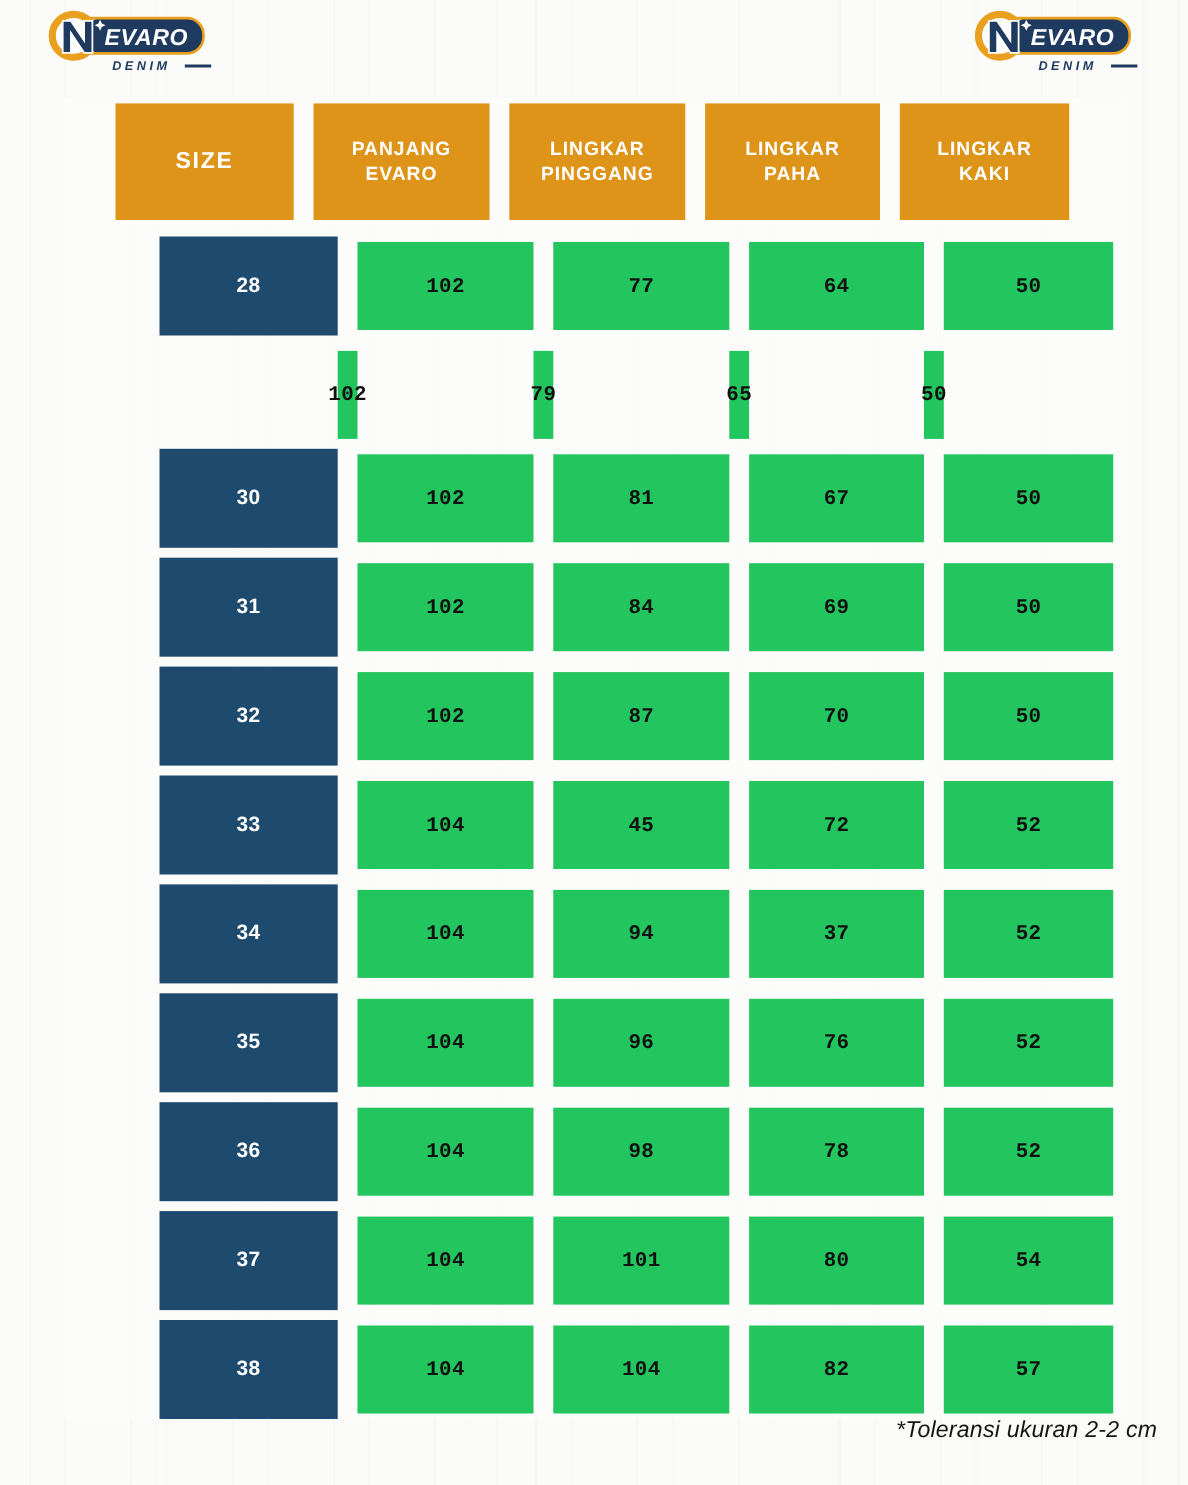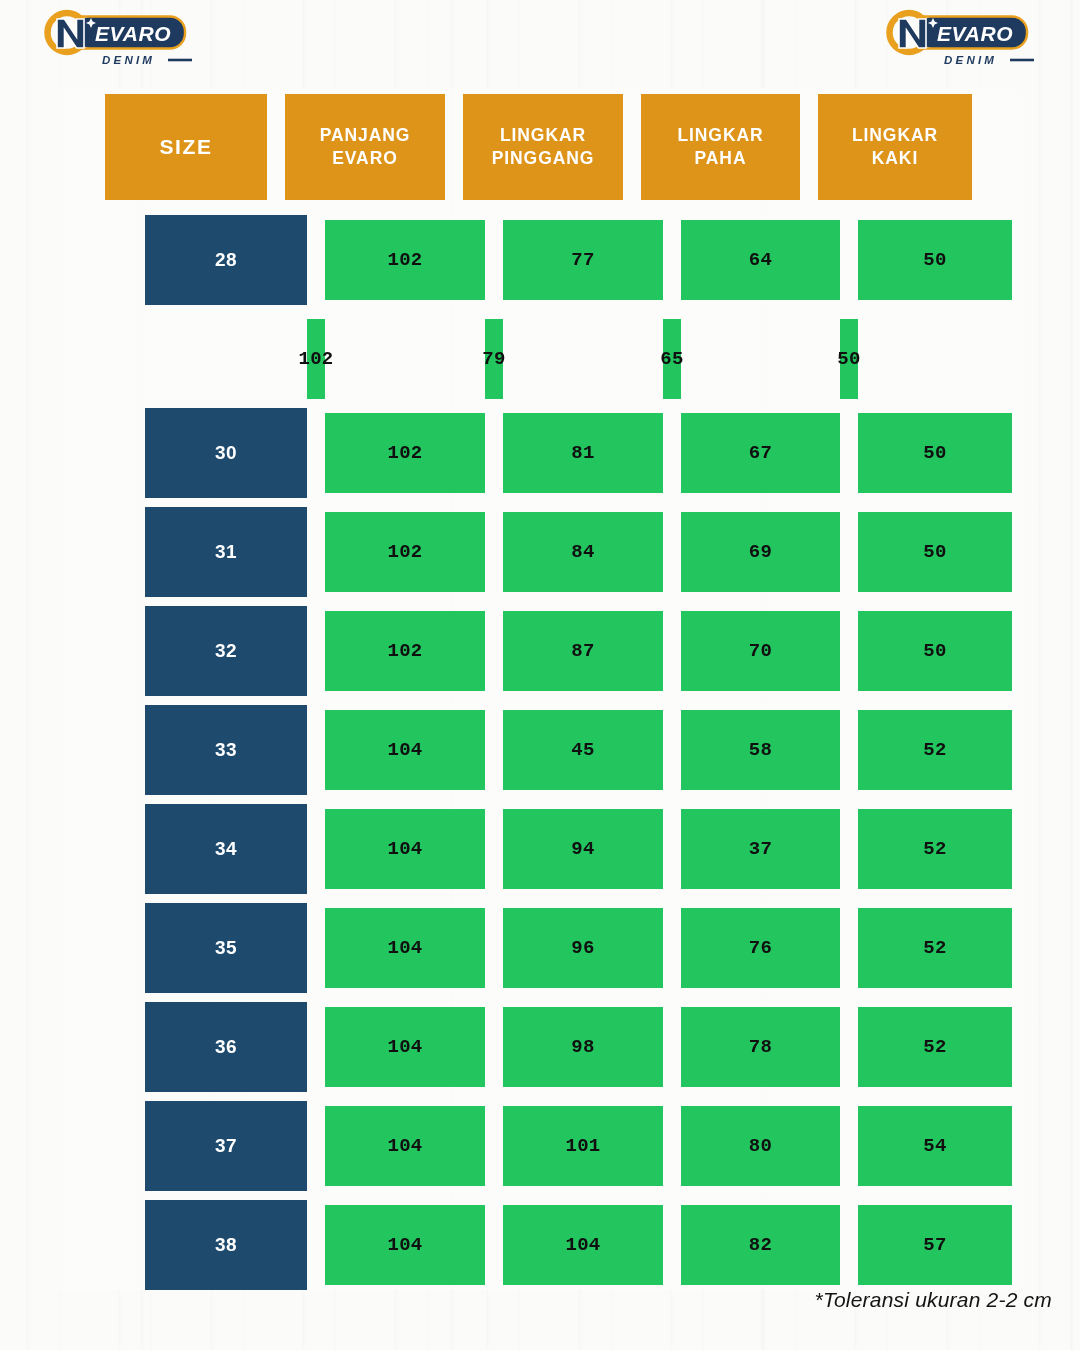--- a/index.html
+++ b/index.html
@@ -300,21 +300,21 @@
           <div class="spacer"></div>
           <div class="val-cell">50</div>
         </div>
         <div class="row drow">
           <div class="size-cell">33</div>
           <div class="spacer"></div>
           <div class="val-cell">104</div>
           <div class="spacer"></div>
           <div class="val-cell">45</div>
           <div class="spacer"></div>
-          <div class="val-cell">58</div>
+          <div class="val-cell">72</div>
           <div class="spacer"></div>
           <div class="val-cell">52</div>
         </div>
         <div class="row drow">
           <div class="size-cell">34</div>
           <div class="spacer"></div>
           <div class="val-cell">104</div>
           <div class="spacer"></div>
           <div class="val-cell">94</div>
           <div class="spacer"></div>

